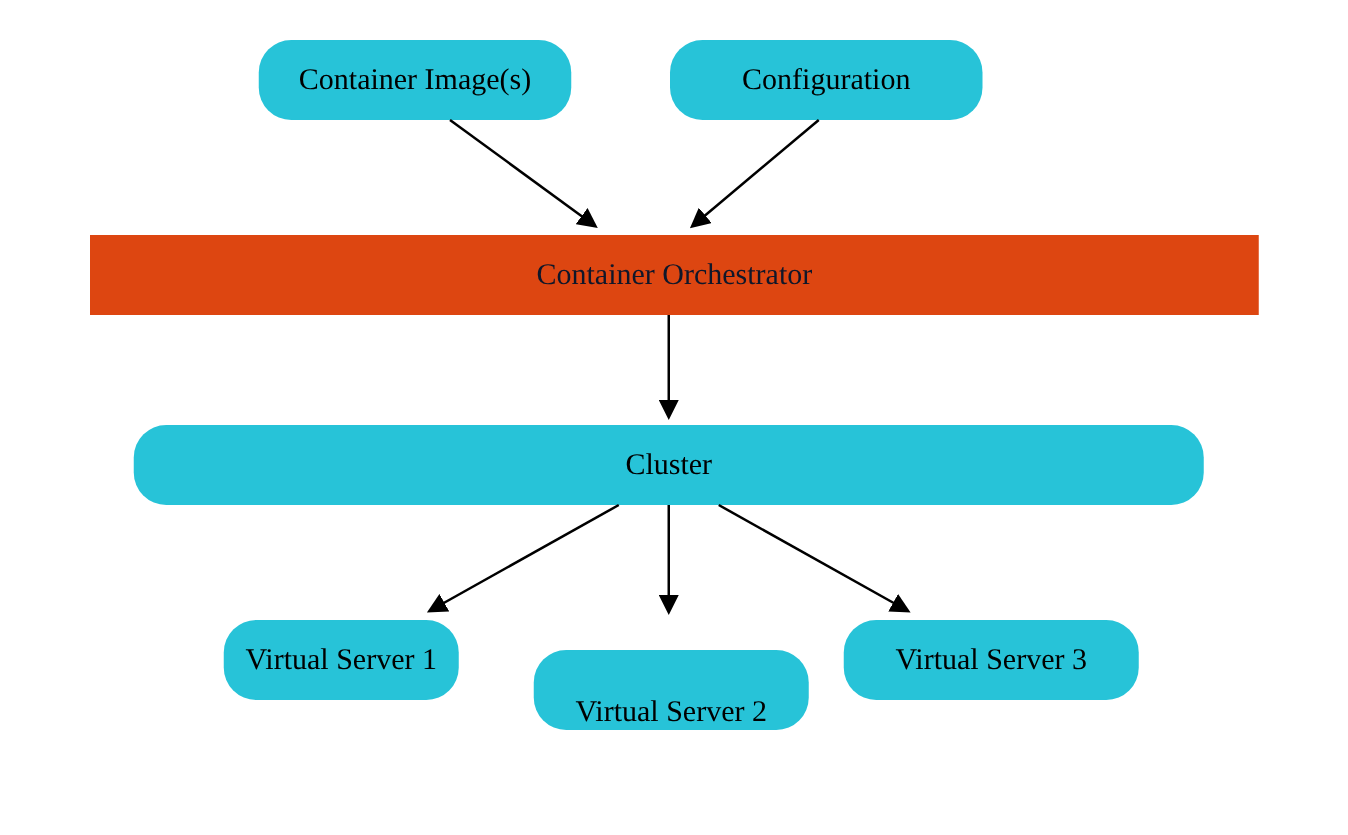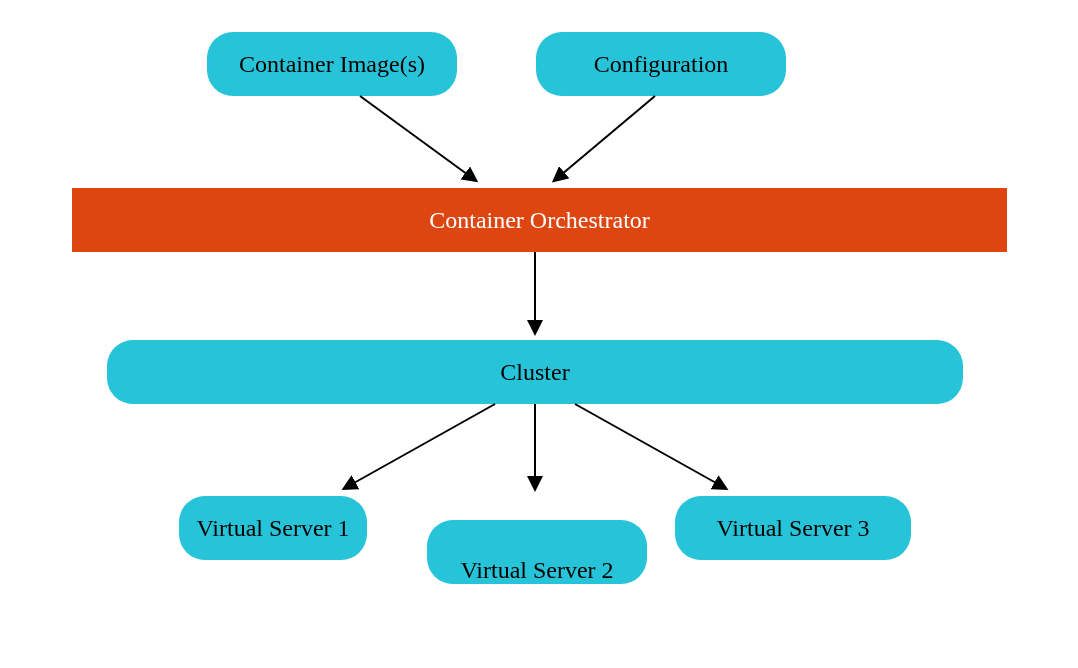--- a/index.html
+++ b/index.html
@@ -21,21 +21,21 @@
       justify-content: center;
       font-size: 24px;
     }
     .cyan {
       background: #27c3d8;
       color: black;
       border-radius: 26px;
     }
     .red {
       background: #dd4611;
-      color: #ffffff;
+      color: #0f172a;
     }
     svg.arrows {
       position: absolute;
       top: 0;
       left: 0;
       width: 1078px;
       height: 668px;
       pointer-events: none;
     }
   </style>

